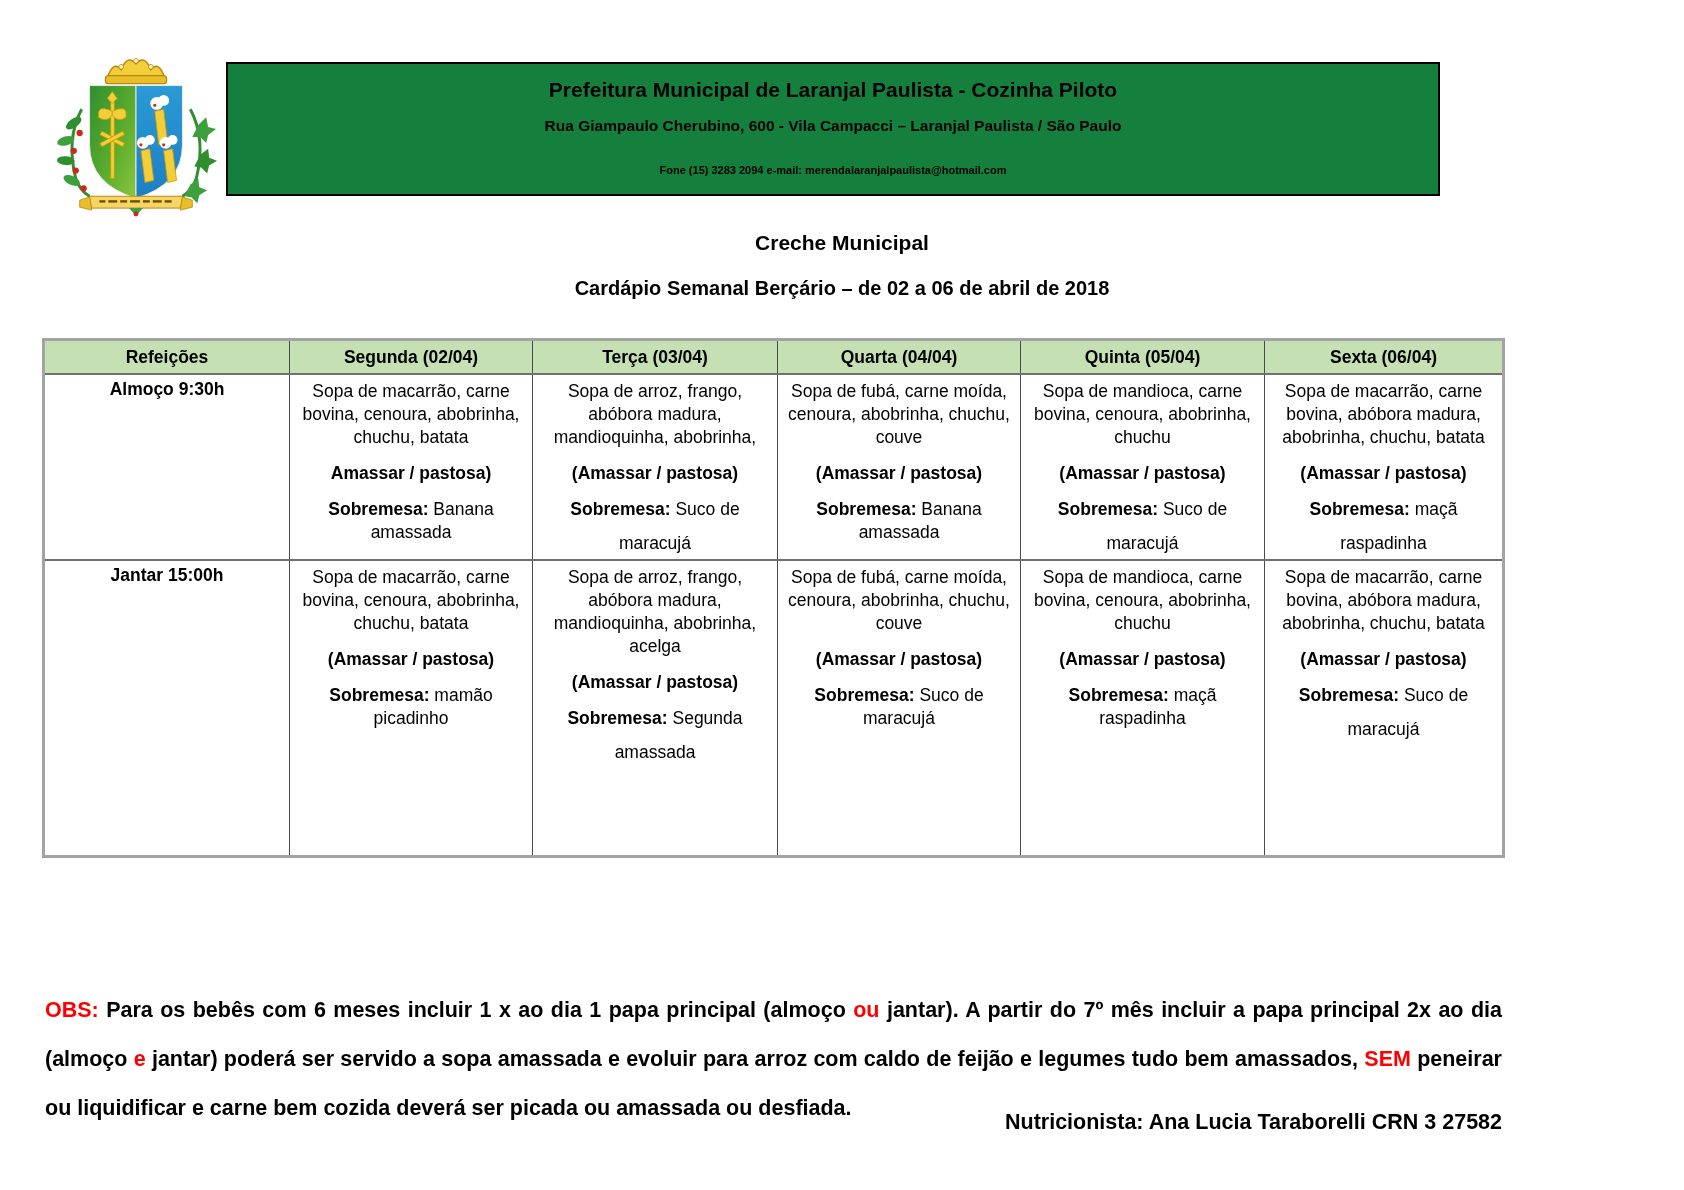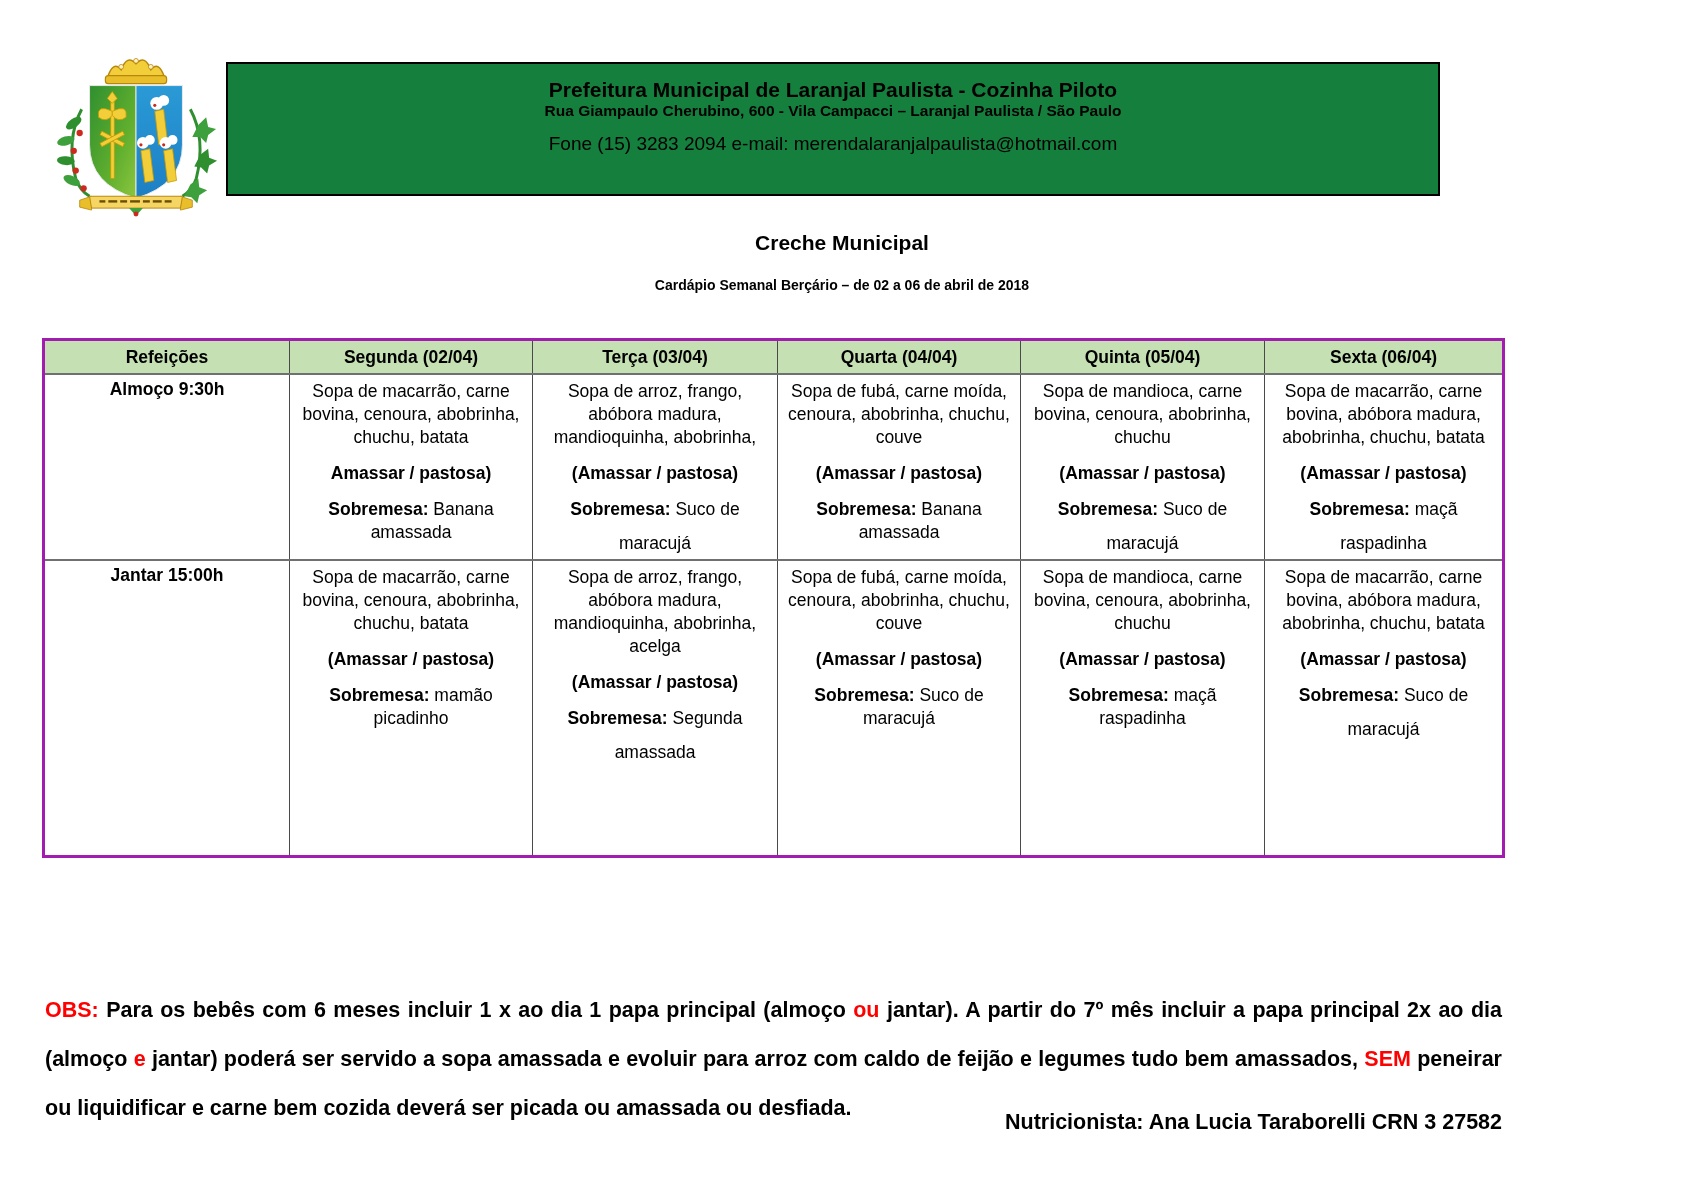--- a/index.html
+++ b/index.html
@@ -9,31 +9,31 @@
     overflow:hidden;
   }
 
   
   .logo { position:absolute; left:52px; top:40px; width:168px; height:188px; }
   .header-box {
     position:absolute; left:226px; top:62px; width:1210px; height:130px;
     border:2px solid #000; text-align:center; background:#15803d;
   }
   .org-title   { margin-top:14px; font-size:21px; font-weight:bold; }
-  .org-address { font-size:15.5px; font-weight:bold; }
-  .org-contact { margin-top:13px; font-size:19px; font-weight:normal; }
+  .org-address { margin-top:15px; font-size:15.5px; font-weight:bold; }
+  .org-contact { margin-top:29px; font-size:11px; font-weight:bold; }
 
   .title-main { position:absolute; left:0; top:231px; width:100%; text-align:center; font-size:21px; font-weight:bold; }
-  .title-sub  { position:absolute; left:0; top:277px; width:100%; text-align:center; font-size:14px; font-weight:bold; }
+  .title-sub  { position:absolute; left:0; top:277px; width:100%; text-align:center; font-size:20px; font-weight:bold; }
 
   
   table.menu {
     position:absolute; left:42px; top:338px; width:1460px;
     border-collapse:collapse; table-layout:fixed;
-    border:3px solid #a21caf;
+    border:3px solid #a3a3a3;
   }
   table.menu th, table.menu td {
     border-left:1px solid #4a4a4a; border-right:1px solid #4a4a4a;
     border-top:2px solid #707070; border-bottom:2px solid #707070;
     text-align:center; vertical-align:top;
     font-size:17.5px; line-height:23px;
     padding:3px 6px;
     overflow:hidden;
   }
   table.menu th {

